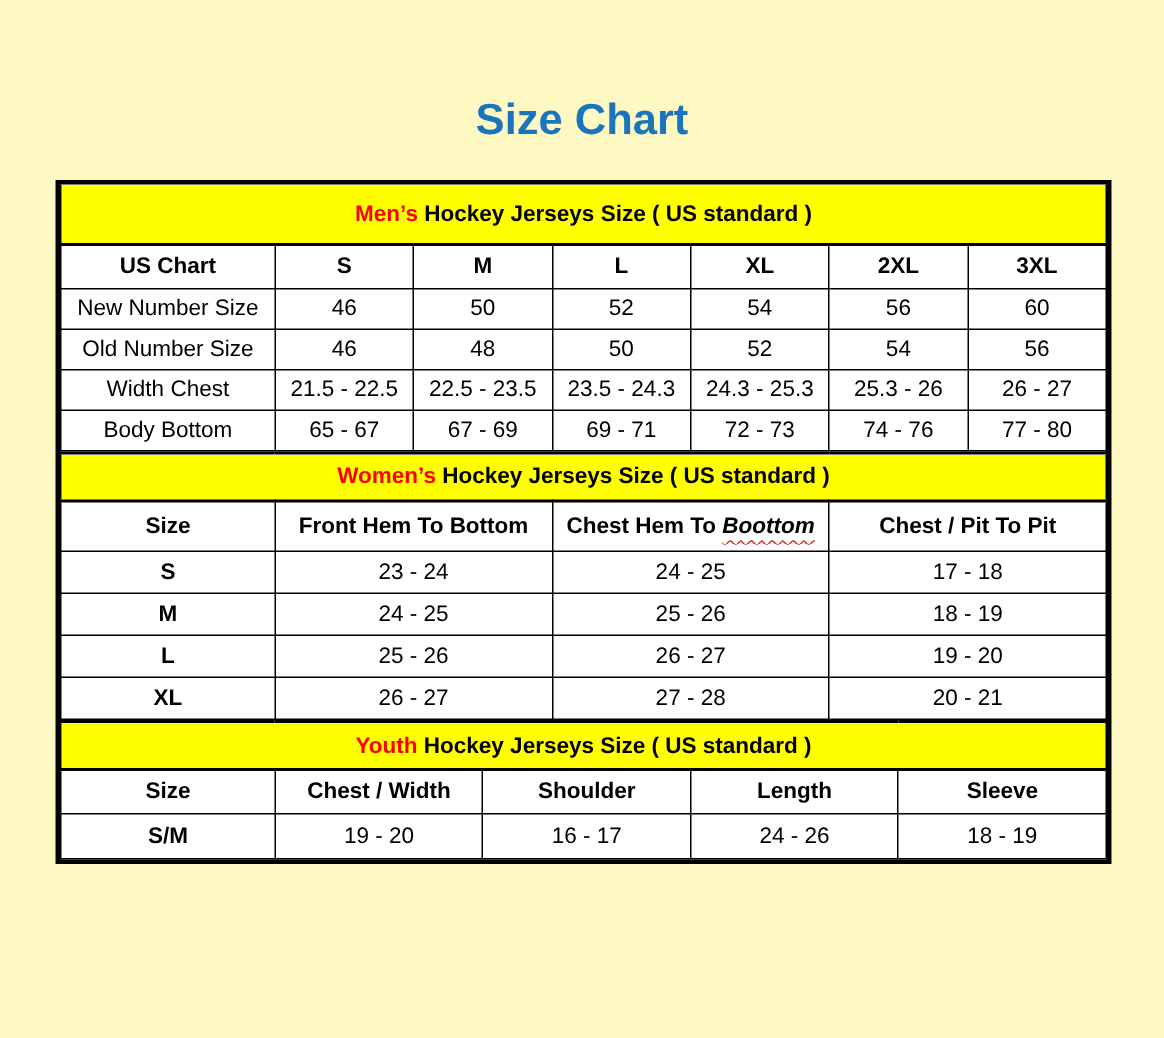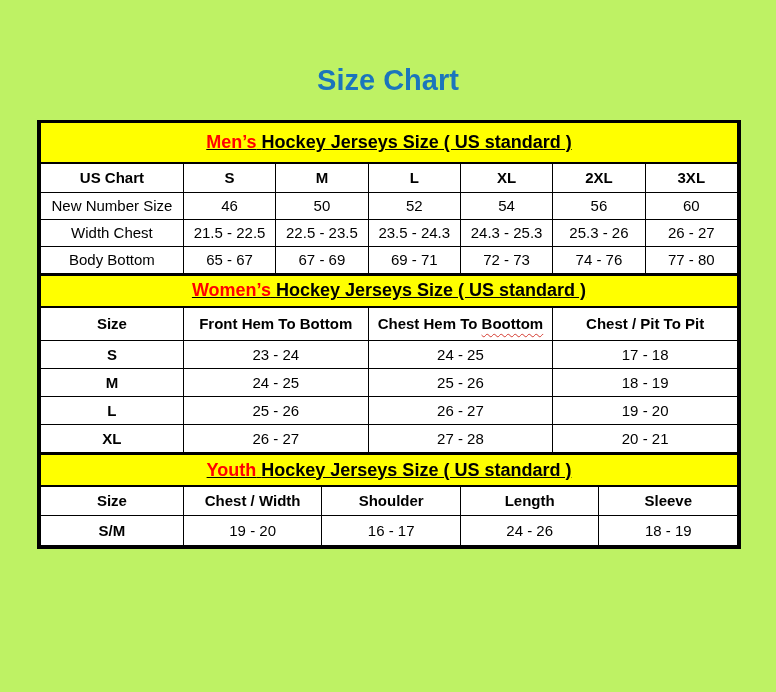--- a/index.html
+++ b/index.html
@@ -1,21 +1,21 @@
 <!DOCTYPE html>
 <html style="--title-blue: #1B75BC; --banner-yellow: #FFFF00; --accent-red: #FF0000;"><head>
 <meta charset="utf-8">
 <style>
   * { box-sizing: border-box; }
   html, body { margin: 0; padding: 0; background: #ffffff; }
   .page {
     position: relative;
     width: 776px;
     height: 692px;
-    background: #bef264;
+    background: #fef9c3;
     font-family: "Liberation Sans", sans-serif;
     color: #000000;
     overflow: hidden;
   }
   .title {
     position: absolute;
     top: 64px;
     left: 0;
     width: 100%;
     text-align: center;
@@ -42,43 +42,43 @@
     vertical-align: middle;
     padding: 0 2px;
     font-size: 15px;
     font-weight: normal;
     overflow: hidden;
     white-space: nowrap;
   }
   tr.banner td {
     background: var(--banner-yellow, #FFFF00);
     font-weight: bold;
-    font-size: 18px;
+    font-size: 15px;
     height: 38px;
     border-top: 2px solid #000000;
     border-bottom: 2px solid #000000;
-    text-decoration: underline;
   }
   table.first tr.banner td { border-top: none; height: 40px; }
   tr.banner.short td { height: 32px; }
   tr.head th { font-weight: bold; }
   .mens tr.head th { height: 29px; }
   .womens tr.head th { height: 34px; }
   .youth tr.head th { height: 29px; }
   .mens tr.data td { height: 27px; }
   .womens tr.data td { height: 28px; }
   .youth tr.data td { height: 30px; }
   td.row-label-bold { font-weight: bold; }
   .red { color: var(--accent-red, #FF0000); }
   .misspell {
     text-decoration-line: underline;
     text-decoration-style: wavy;
     text-decoration-color: #d43a2f;
     text-decoration-thickness: 1px;
     text-underline-offset: 4px;
+    font-style: italic;
   }
 </style>
 </head>
 <body>
 
 <div class="page">
 
   <div class="title">Size Chart</div>
 
   <div class="size-chart">
@@ -112,20 +112,29 @@
       <tr class="data">
         <td>New Number Size</td>
         <td>46</td>
         <td>50</td>
         <td>52</td>
         <td>54</td>
         <td>56</td>
         <td>60</td>
       </tr>
       <tr class="data">
+        <td>Old Number Size</td>
+        <td>46</td>
+        <td>48</td>
+        <td>50</td>
+        <td>52</td>
+        <td>54</td>
+        <td>56</td>
+      </tr>
+      <tr class="data">
         <td>Width Chest</td>
         <td>21.5 - 22.5</td>
         <td>22.5 - 23.5</td>
         <td>23.5 - 24.3</td>
         <td>24.3 - 25.3</td>
         <td>25.3 - 26</td>
         <td>26 - 27</td>
       </tr>
       <tr class="data">
         <td>Body Bottom</td>

